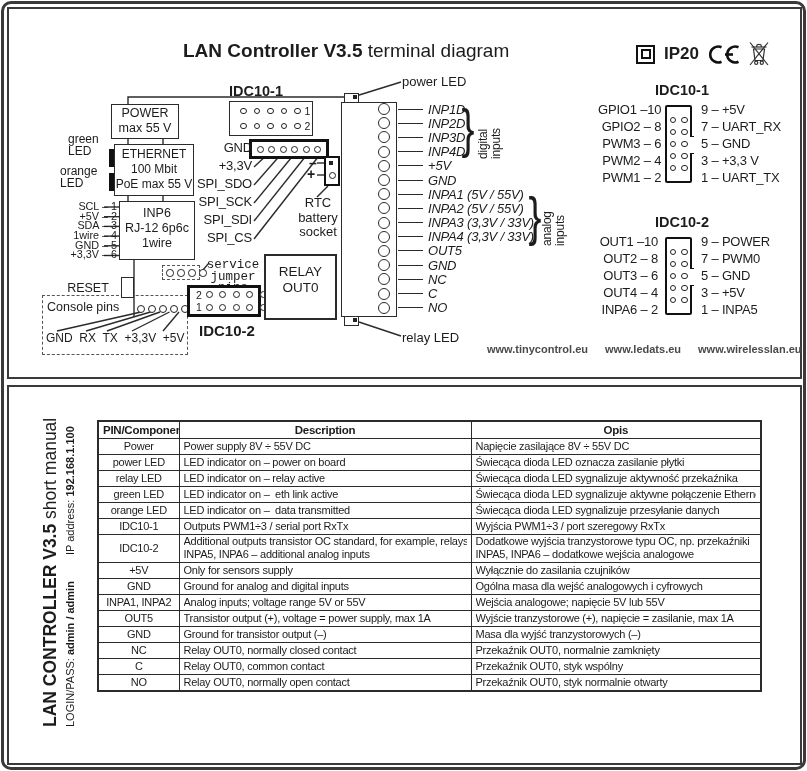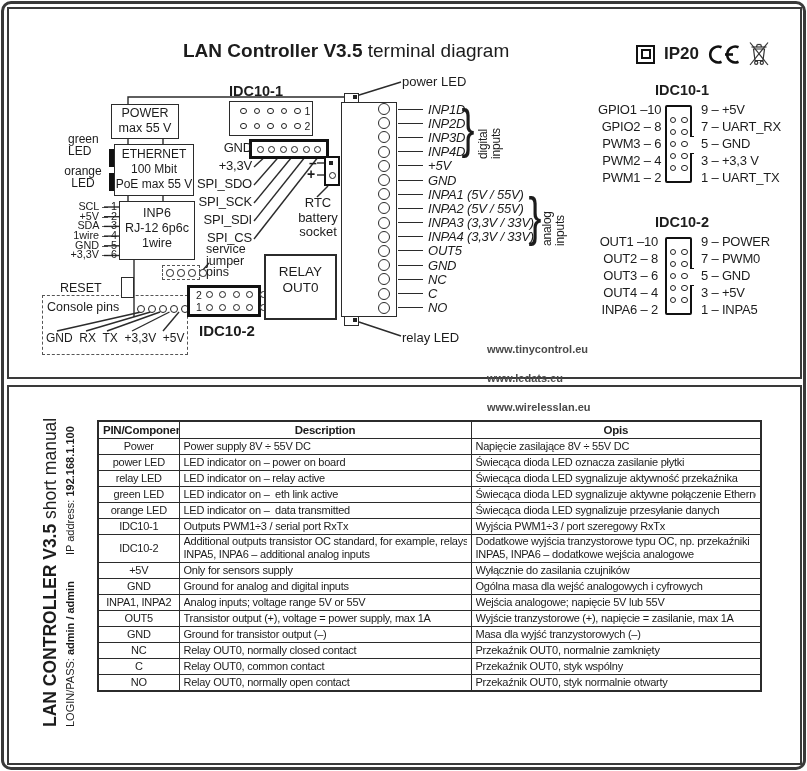--- a/index.html
+++ b/index.html
@@ -18,24 +18,24 @@
   #certs{left:636px;top:41px;display:flex;align-items:center;gap:9px;z-index:2;position:absolute;}
   .sq{width:15px;height:15px;border:2.2px solid #111;display:flex;align-items:center;justify-content:center;}
   .sq i{width:6px;height:6px;border:2.2px solid #111;display:block;}
   #ip20{font-size:17px;font-weight:bold;}
   
   #power-box{left:111px;top:104px;width:66px;height:32px;font-size:12.5px;line-height:15px;padding-top:1px;}
   #eth-box{left:114px;top:144px;width:78px;height:48px;font-size:12px;line-height:15px;padding-top:2px;}
   #inp6-box{left:119px;top:201px;width:74px;height:53px;font-size:12.5px;line-height:15px;padding-top:4px;}
   .ethtab{position:absolute;left:109px;width:5px;height:18px;background:#111;z-index:3;}
   #green-led{left:68px;top:133px;width:38px;font-size:12px;line-height:12px;}
-  #orange-led{left:60px;top:165px;width:46px;text-align:center;font-size:12px;line-height:12px;}
+  #orange-led{left:60px;top:165px;width:46px;text-align:left;font-size:12px;line-height:12px;}
   #inp6-pins{left:30px;top:202px;width:87px;display:grid;grid-auto-rows:9.7px;justify-items:end;
              font-size:10.8px;line-height:9.7px;z-index:2;position:absolute;white-space:pre;}
-  #reset-label{left:60px;top:281px;width:56px;text-align:left;font-size:12.5px;}
+  #reset-label{left:60px;top:281px;width:56px;text-align:center;font-size:12.5px;}
   #reset-box{left:121px;top:277px;width:11px;height:19px;border:1.6px solid #2b2b2b;}
   .dashed{position:absolute;border:1.6px dashed #555;z-index:1;}
   #console-box{left:42px;top:295px;width:144px;height:58px;}
   #console-label{left:47px;top:300px;font-size:12.5px;}
   #console-pins{left:46px;top:331px;font-size:12px;}
   #console-circles{left:137px;top:305px;display:flex;gap:3px;position:absolute;z-index:2;}
   .dot{display:block;border:1.2px solid #222;border-radius:50%;background:#fff;}
   #console-circles .dot{width:6px;height:6px;}
   
   #idc1-label{left:229px;top:83px;font-weight:bold;font-size:14.5px;}
@@ -54,21 +54,21 @@
   #rtc-box{left:324px;top:156px;width:12px;height:26px;border:2.5px solid #111;position:absolute;z-index:2;background:#fff;}
   #rtc-box i.p1{position:absolute;left:3px;top:3px;width:4px;height:4px;background:#222;display:block;}
   #rtc-box i.p2{position:absolute;left:2.5px;top:14px;width:5px;height:5px;border:1.2px solid #222;border-radius:50%;display:block;}
   #rtc-minus{left:309px;top:155px;font-size:14px;font-weight:bold;}
   #rtc-plus{left:307px;top:166px;font-size:14px;font-weight:bold;}
   #rtc-label{left:293px;top:196px;width:50px;text-align:center;font-size:13px;line-height:14.5px;}
   
   #service-box{left:162px;top:265px;width:36px;height:13px;}
   #service-dots{left:166px;top:269px;display:flex;gap:3.5px;position:absolute;z-index:2;}
   #service-dots .dot{width:5.5px;height:5.5px;}
-  #service-label{left:206px;top:244px;width:54px;font-size:12.5px;line-height:11.5px;}
+  #service-label{left:206px;top:260px;width:54px;text-align:center;font-size:12.5px;line-height:11.5px;font-family:Liberation Mono, monospace;}
   
   #idc2-box{left:187px;top:285px;width:62px;height:26px;border:3px solid #111;display:flex;flex-direction:column;
             justify-content:space-evenly;padding-left:6px;position:absolute;z-index:2;background:#fff;}
   #idc2-box .dots{gap:6.5px;}
   #idc2-box .dot{width:5px;height:5px;}
   #idc2-label{left:199px;top:322px;font-weight:bold;font-size:15px;}
   
   #relay-box{left:264px;top:254px;width:69px;height:54px;border:2px solid #2b2b2b;font-size:13.5px;line-height:15.5px;padding-top:8px;}
   
   #tblock{left:341px;top:102px;width:54px;height:213px;border:1.6px solid #2b2b2b;position:absolute;z-index:2;background:#fff;}
@@ -96,21 +96,21 @@
   #legend-1{left:598px;top:82px;}
   #legend-2{left:598px;top:214px;}
   .legend-title{font-weight:bold;font-size:14.5px;margin-left:34px;width:100px;text-align:center;}
   .legend-body{display:flex;margin-top:4px;}
   .lcol{width:60px;text-align:right;display:grid;grid-auto-rows:17px;font-size:13px;white-space:pre;letter-spacing:-0.2px;}
   .licon{width:23px;height:74px;border:2.5px solid #111;border-radius:2px;margin:3px 7px 0 7px;display:grid;
          grid-template-columns:repeat(2,1fr);align-content:center;justify-items:center;row-gap:5.5px;position:relative;background:#fff;}
   .licon .dot{width:4.5px;height:4.5px;}
   .licon i.notch{position:absolute;right:-3.5px;top:29px;width:4px;height:16px;background:#fff;border-top:1.5px solid #111;border-bottom:1.5px solid #111;}
   .rcol{display:grid;grid-auto-rows:17px;font-size:13px;padding-left:2px;white-space:pre;letter-spacing:-0.2px;}
-  #websites{left:487px;top:343px;display:flex;gap:17px;font-size:11px;font-weight:bold;color:#4a4a4a;position:absolute;z-index:2;flex-direction:column;}
+  #websites{left:487px;top:343px;display:flex;gap:17px;font-size:11px;font-weight:bold;color:#4a4a4a;position:absolute;z-index:2;}
   
   .vside{position:absolute;transform:rotate(-90deg);transform-origin:0 0;white-space:nowrap;z-index:2;}
   #side-title{left:40px;top:727px;font-size:17.5px;}
   #side-title .b{font-weight:bold;}
   #side-login{left:64px;top:727px;font-size:11px;}
   #side-login .b{font-weight:bold;}
   #side-login .gap{display:inline-block;width:26px;}
   #manual-table{position:absolute;left:97px;top:420px;width:663px;border-collapse:collapse;table-layout:fixed;
                 font-size:11px;letter-spacing:-0.25px;z-index:2;background:#fff;border:2px solid #2b2b2b;}
   #manual-table th,#manual-table td{border:1.2px solid #2b2b2b;padding:0 4px;overflow:hidden;}

